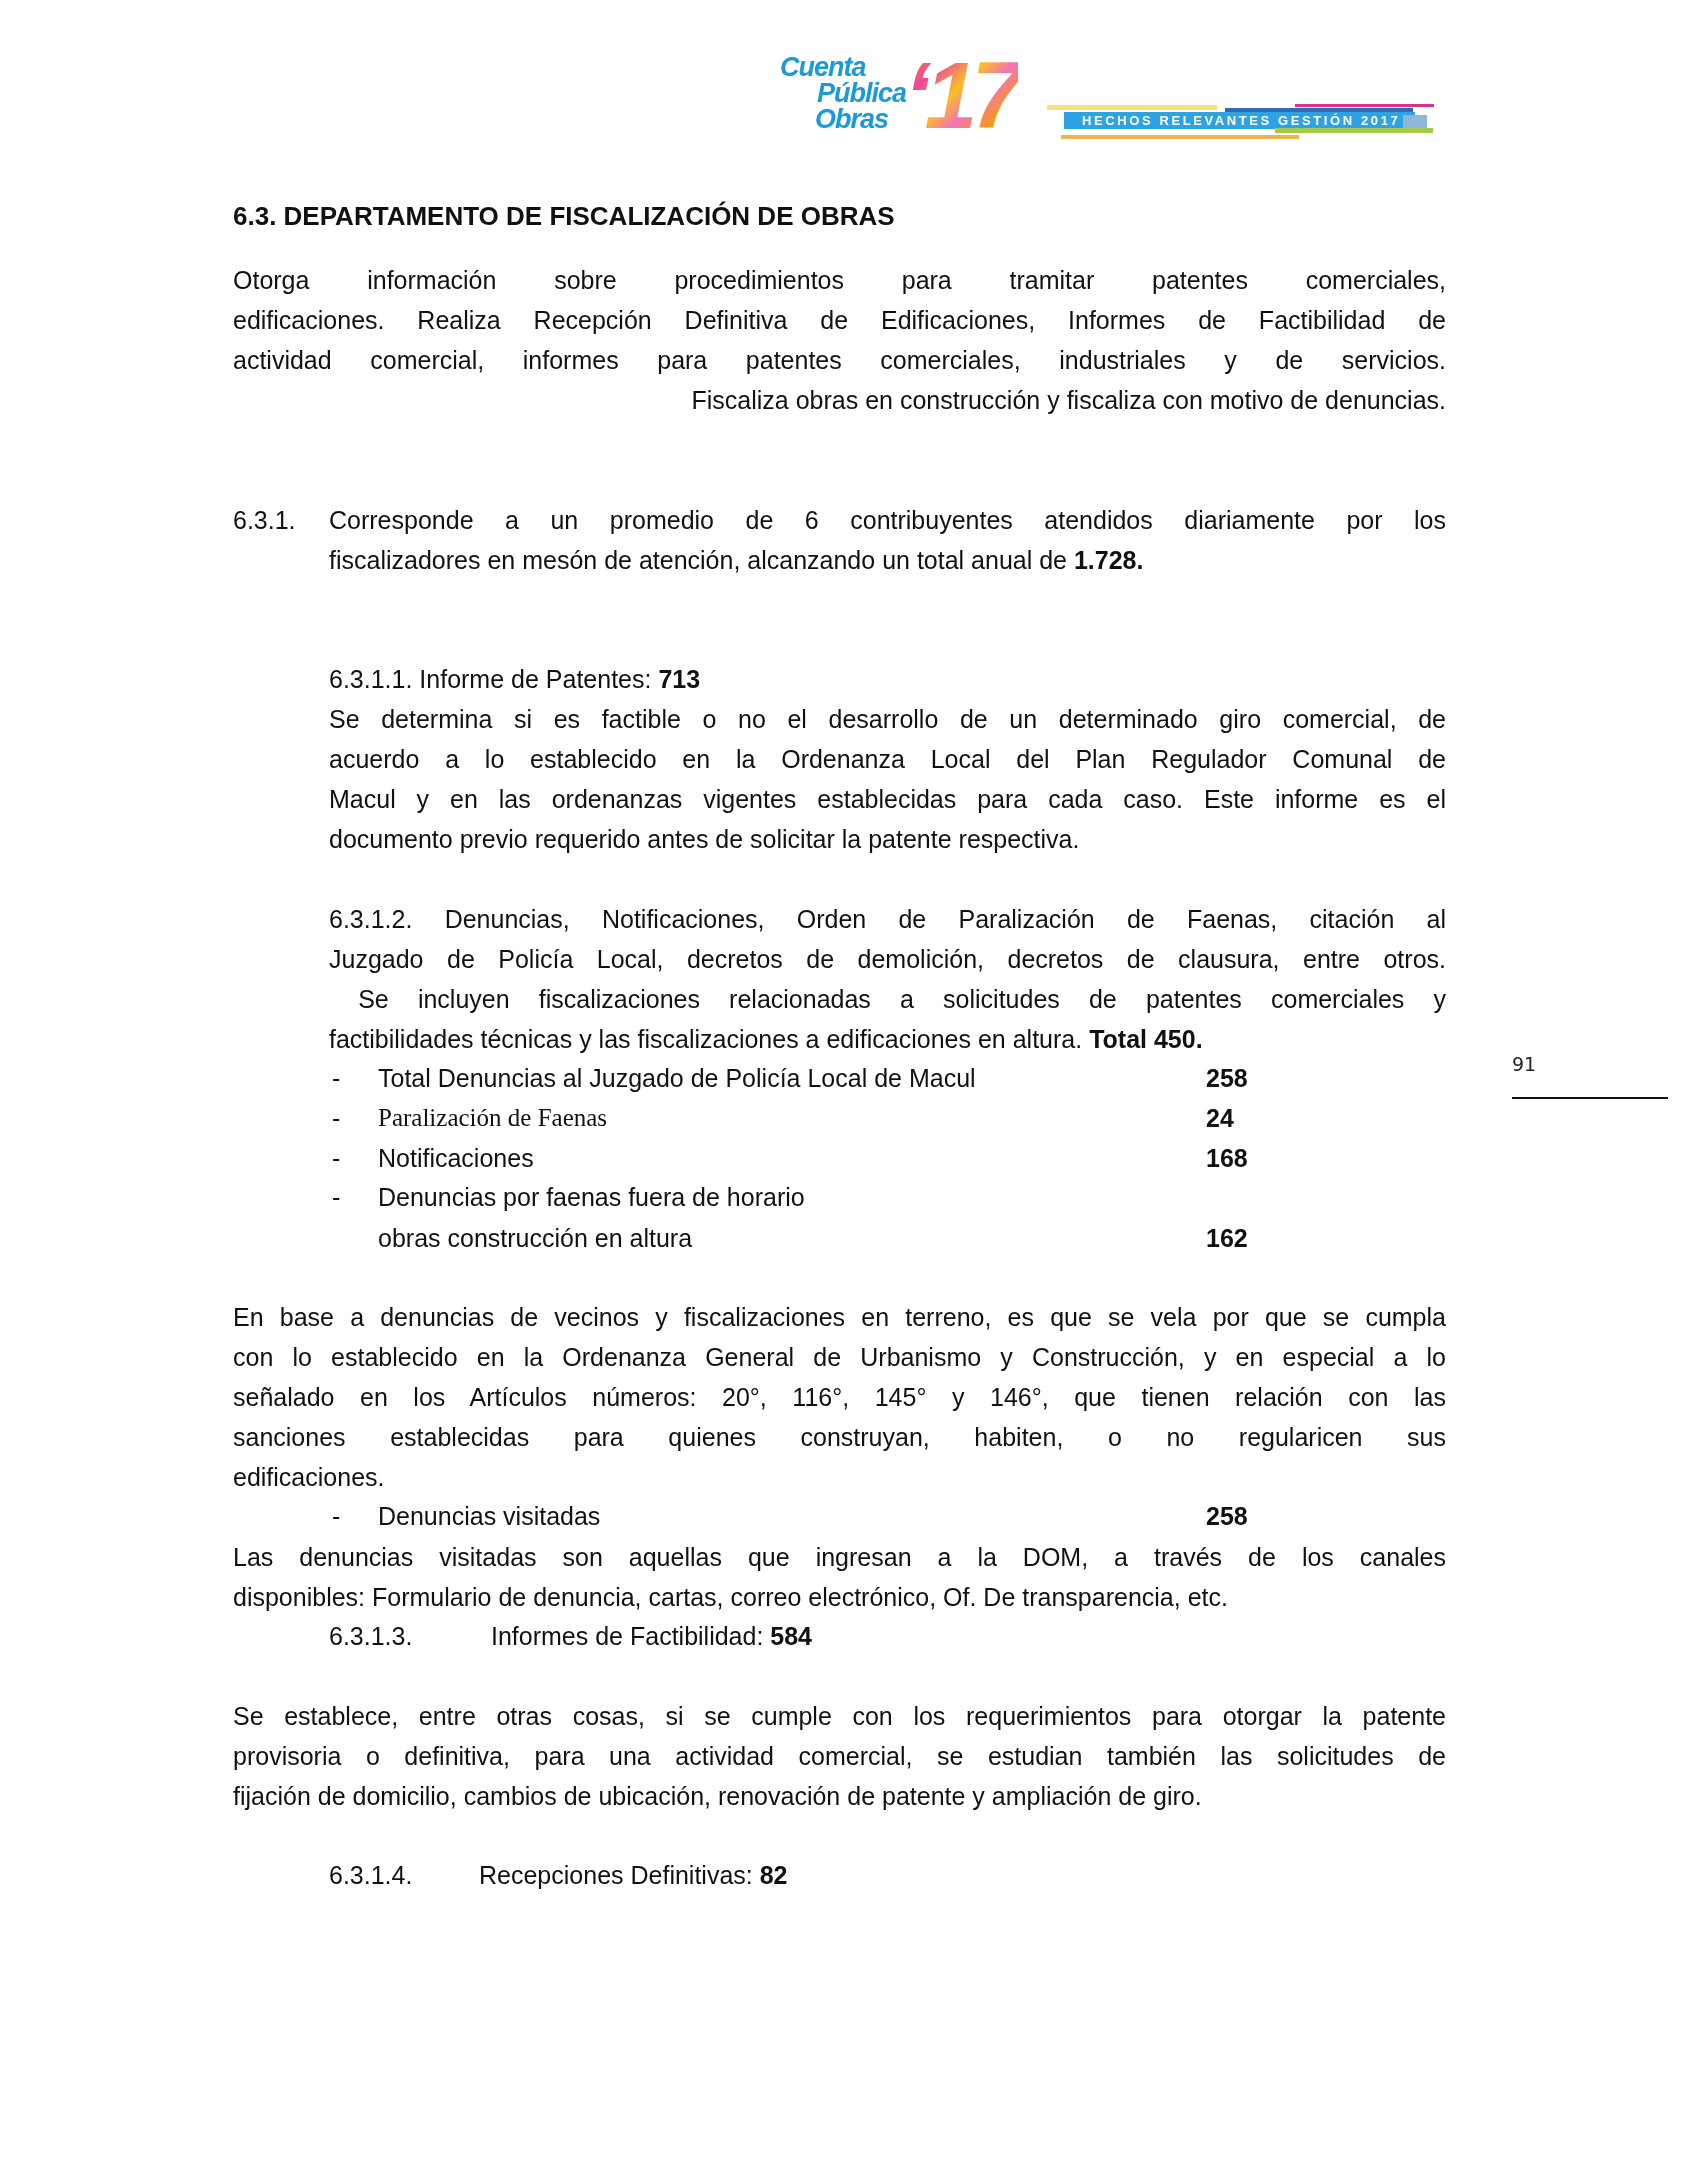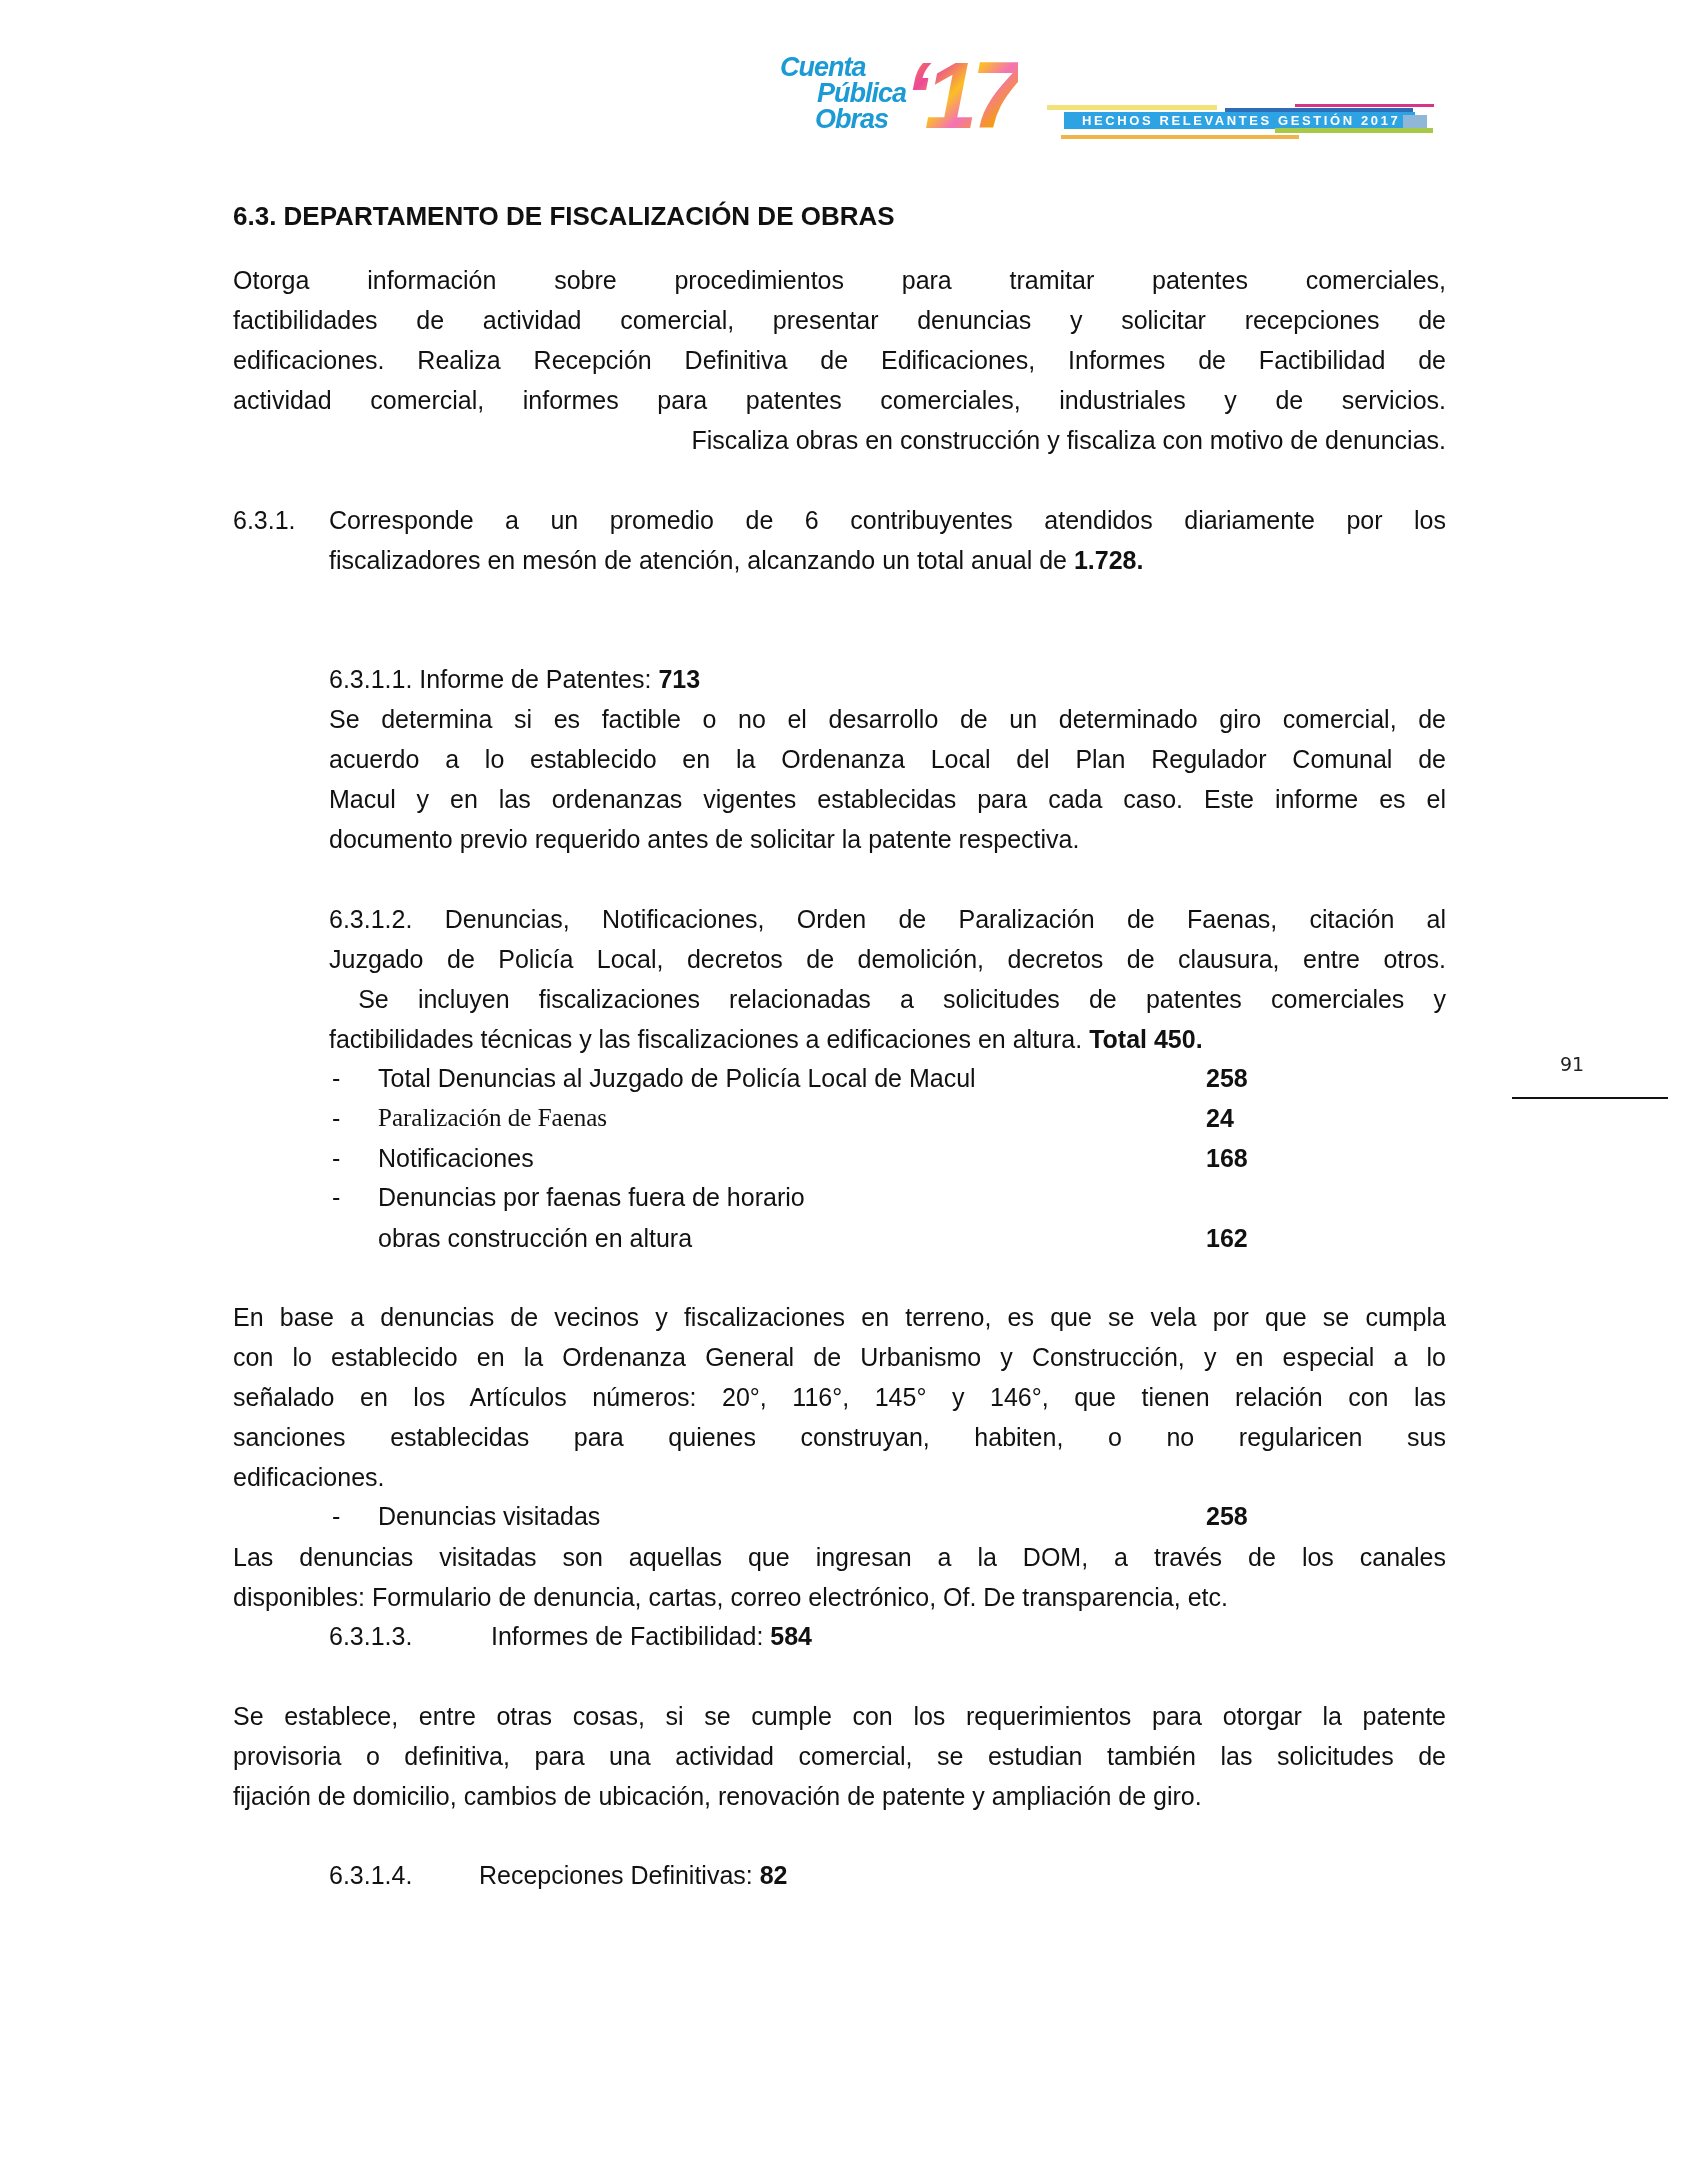--- a/index.html
+++ b/index.html
@@ -3,21 +3,21 @@
 <meta charset="utf-8">
 <style>
   html, body { margin:0; padding:0; background:#ffffff; }
   body { width:1683px; height:2178px; position:relative; overflow:hidden;
          font-family:"Liberation Sans", sans-serif; color:#111; }
   .blk { position:absolute; font-size:25px; line-height:40px; }
   .just { text-align:justify; text-align-last:justify; white-space:nowrap; }
   .line { display:block; height:40px; white-space:nowrap; }
   b, .b { font-weight:bold; }
   .heading { position:absolute; left:233px; top:196px; font-size:26px; font-weight:bold; line-height:40px; white-space:nowrap; }
-  .pagenum { position:absolute; left:1512px; top:1053px; font-family:"DejaVu Sans", sans-serif; font-size:19px; color:#222;margin-left:48px; }
+  .pagenum { position:absolute; left:1512px; top:1053px; font-family:"DejaVu Sans", sans-serif; font-size:19px; color:#222; }
   .pageline { position:absolute; left:1512px; top:1097px; width:156px; height:2px; background:#111; }
   .row { position:absolute; font-size:25px; line-height:40px; white-space:nowrap; }
   
   .logo { position:absolute; left:777px; top:54px; width:248px; height:89px; }
   .logo-text { position:absolute; left:0; top:0; font-family:"Liberation Sans", sans-serif; font-style:italic; font-weight:bold; color:#1b9ad6; font-size:27px; line-height:26px; letter-spacing:-1px; }
   .logo-text .l1 { display:block; padding-left:3px; }
   .logo-text .l2 { display:block;margin-left:40px; }
   .logo-text .l3 { display:block; padding-left:38px; }
   .logo-17 { position:absolute; left:127px; top:-6px; font-family:"Liberation Sans", sans-serif; font-weight:bold; font-style:italic; font-size:95px; line-height:95px; letter-spacing:-6px;
              background:linear-gradient(135deg,#f7941d 0%,#ec4899 25%,#fbbf24 45%,#f472b6 60%,#f59e0b 80%,#f97316 100%);
@@ -49,21 +49,20 @@
   <div class="b-blue">HECHOS RELEVANTES GESTIÓN 2017</div>
   <div class="b-light"></div>
   <div class="b-green"></div>
   <div class="b-orange"></div>
 </div>
 
 <div class="heading">6.3. DEPARTAMENTO DE FISCALIZACIÓN DE OBRAS</div>
 
 <div class="blk" style="left:233px; top:260px; width:1213px;">
   <div class="line just">Otorga información sobre procedimientos para tramitar patentes comerciales,</div>
-  <div class="line just">factibilidades de actividad comercial, presentar denuncias y solicitar recepciones de</div>
   <div class="line just">edificaciones. Realiza Recepción Definitiva de Edificaciones, Informes de Factibilidad de</div>
   <div class="line just">actividad comercial, informes para patentes comerciales, industriales y de servicios.</div>
   <div class="line" style="text-align:right;">Fiscaliza obras en construcción y fiscaliza con motivo de denuncias.</div>
 </div>
 
 <div class="row" style="left:233px; top:500px;">6.3.1.</div>
 <div class="blk" style="left:329px; top:500px; width:1117px;">
   <div class="line just">Corresponde a un promedio de 6 contribuyentes atendidos diariamente por los</div>
   <div class="line"><span>fiscalizadores en mesón de atención, alcanzando un total anual de </span><b>1.728.</b></div>
 </div>

